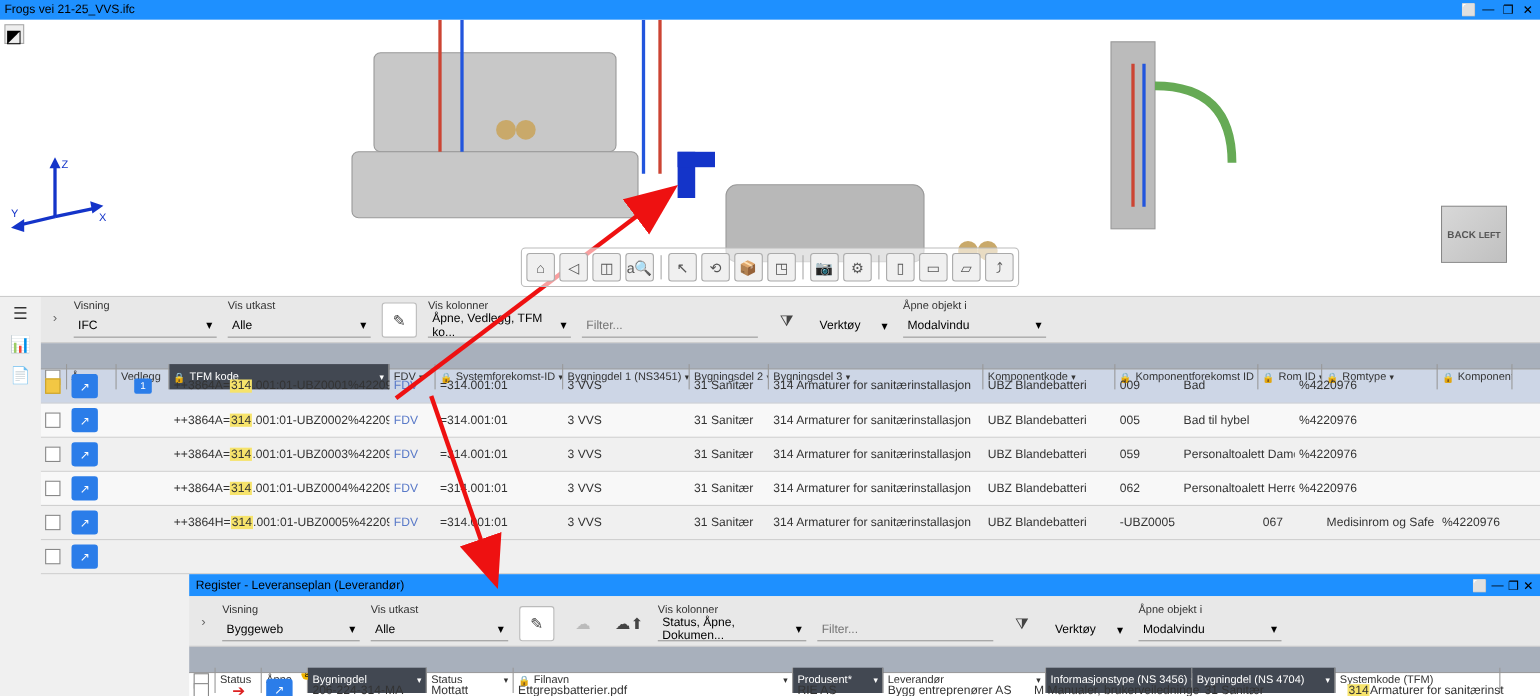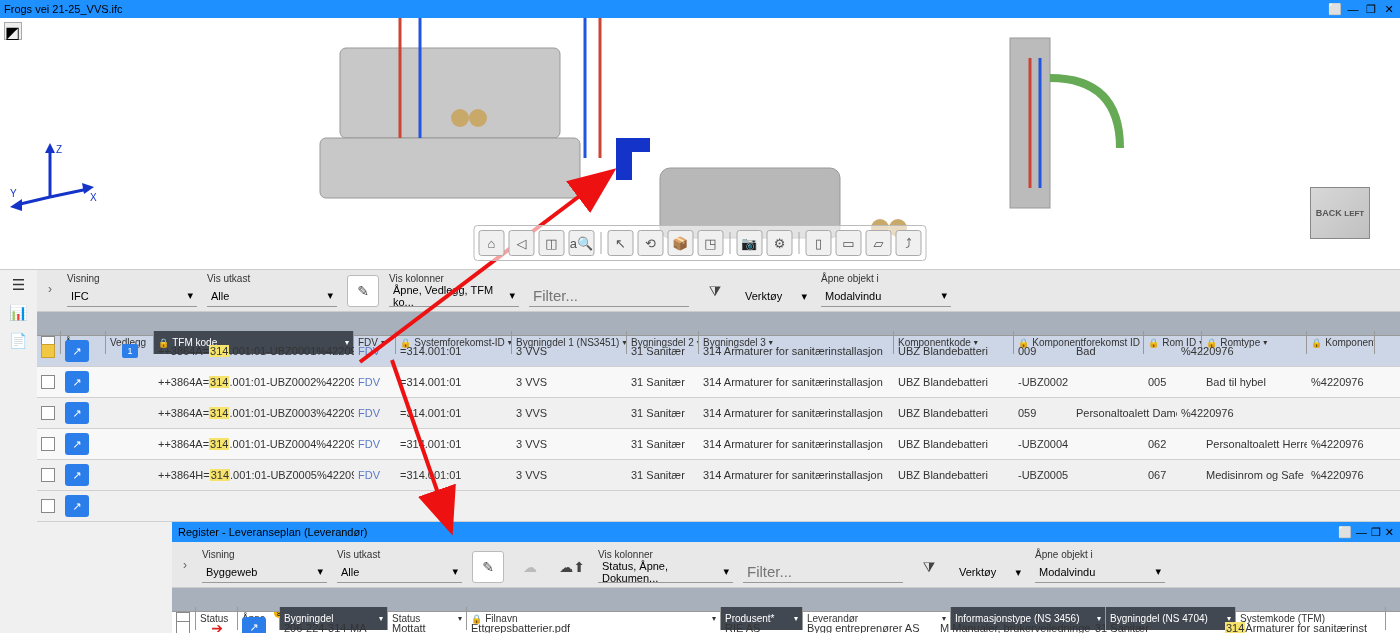--- a/index.html
+++ b/index.html
@@ -22,21 +22,21 @@
 
 
 .left-rail { position: absolute; left: 0; top: 270px; width: 37px; height: 362px; background: #f0f0f0; display: flex; flex-direction: column; align-items: center; padding-top: 6px; gap: 10px; }
 .left-rail .ico { width: 22px; height: 18px; display: flex; align-items: center; justify-content: center; cursor: pointer; font-size: 15px; color: #333; }
 
 
 .filter-bar { margin-left: 37px; height: 42px; background: #e8e8e8; display: flex; align-items: flex-end; padding: 2px 6px 4px; gap: 10px; border-bottom: 1px solid #ccc; font-size: 11px; }
 .filter-group { display: flex; flex-direction: column; gap: 1px; }
 .filter-label { font-size: 10px; color: #333; }
 .filter-select { height: 22px; border: none; background: transparent; border-bottom: 1px solid #999; font-size: 11px; padding: 0 4px; cursor: pointer; display: flex; align-items: center; justify-content: space-between; }
-.filter-input { height: 22px; border: none; border-bottom: 1px solid #999; background: transparent; font-size: 15px; padding: 0 4px; }
+.filter-input { height: 22px; border: none; border-bottom: 1px solid #999; background: transparent; font-size: 11px; padding: 0 4px; }
 .chevbtn { width: 14px; height: 36px; display: flex; align-items: center; justify-content: center; cursor: pointer; color: #666; font-size: 12px; }
 .iconbtn { width: 32px; height: 32px; border: 1px solid #bbb; background: #fff; border-radius: 3px; display: flex; align-items: center; justify-content: center; cursor: pointer; font-size: 14px; color: #444; }
 
 
 .thead { margin-left: 37px; height: 24px; background: #a8b0bc; display: flex; align-items: center; font-size: 10px; color: #333; border-bottom: 1px solid #999; }
 .th { padding: 0 4px; border-right: 1px solid #999; height: 100%; display: flex; align-items: center; gap: 3px; overflow: hidden; white-space: nowrap; margin-top: 38px; }
 .th.dark { background: #424852; color: #fff; }
 .th .chev { font-size: 8px; cursor: pointer; }
 .th .lock { font-size: 9px; }
 
@@ -296,21 +296,20 @@
       <div class="td" style="width:48px;justify-content:center;"></div>
       <div class="td" style="width:200px;">++3864A=<span class="hl">314</span>.001:01-UBZ0002%4220976</div>
       <div class="td" style="width:42px;">
         <span class="fdvlink">FDV</span>
       </div>
       <div class="td" style="width:116px;">=314.001:01</div>
       <div class="td" style="width:115px;">3 VVS</div>
       <div class="td" style="width:72px;">31 Sanitær</div>
       <div class="td" style="width:195px;">314 Armaturer for sanitærinstallasjon</div>
       <div class="td" style="width:120px;">UBZ Blandebatteri</div>
-      <div class="td" style="width:130px;">-UBZ0002</div>
       <div class="td" style="width:58px;">005</div>
       <div class="td" style="width:105px;">Bad til hybel</div>
       <div class="td" style="width:68px;">%4220976</div>
     </div>
     <div class="trow">
       <div class="td" style="width:24px;">
         <div class="chk"></div>
       </div>
       <div class="td" style="width:45px;">
         <div class="openbtn">↗</div>
@@ -339,21 +338,20 @@
       <div class="td" style="width:48px;justify-content:center;"></div>
       <div class="td" style="width:200px;">++3864A=<span class="hl">314</span>.001:01-UBZ0004%4220976</div>
       <div class="td" style="width:42px;">
         <span class="fdvlink">FDV</span>
       </div>
       <div class="td" style="width:116px;">=314.001:01</div>
       <div class="td" style="width:115px;">3 VVS</div>
       <div class="td" style="width:72px;">31 Sanitær</div>
       <div class="td" style="width:195px;">314 Armaturer for sanitærinstallasjon</div>
       <div class="td" style="width:120px;">UBZ Blandebatteri</div>
-      <div class="td" style="width:130px;">-UBZ0004</div>
       <div class="td" style="width:58px;">062</div>
       <div class="td" style="width:105px;">Personaltoalett Herre</div>
       <div class="td" style="width:68px;">%4220976</div>
     </div>
     <div class="trow">
       <div class="td" style="width:24px;">
         <div class="chk"></div>
       </div>
       <div class="td" style="width:45px;">
         <div class="openbtn">↗</div>
@@ -456,21 +454,21 @@
       <span class="chev" style="margin-left:auto;">▾</span>
     </div>
   <div class="th dark" style="width:82px;">
       <span>Produsent*</span>
       <span class="chev" style="margin-left:auto;">▾</span>
     </div>
   <div class="th" style="width:148px;">
       <span>Leverandør</span>
       <span class="chev" style="margin-left:auto;">▾</span>
     </div>
-  <div class="th dark" style="width:155px;">
+  <div class="th dark" style="width:133px;">
       <span>Informasjonstype (NS 3456)</span>
       <span class="chev" style="margin-left:auto;">▾</span>
     </div>
   <div class="th dark" style="width:130px;">
       <span>Bygningdel (NS 4704)</span>
       <span class="chev" style="margin-left:auto;">▾</span>
     </div>
   <div class="th" style="width:150px;">
       <span>Systemkode (TFM)</span>
     </div>

